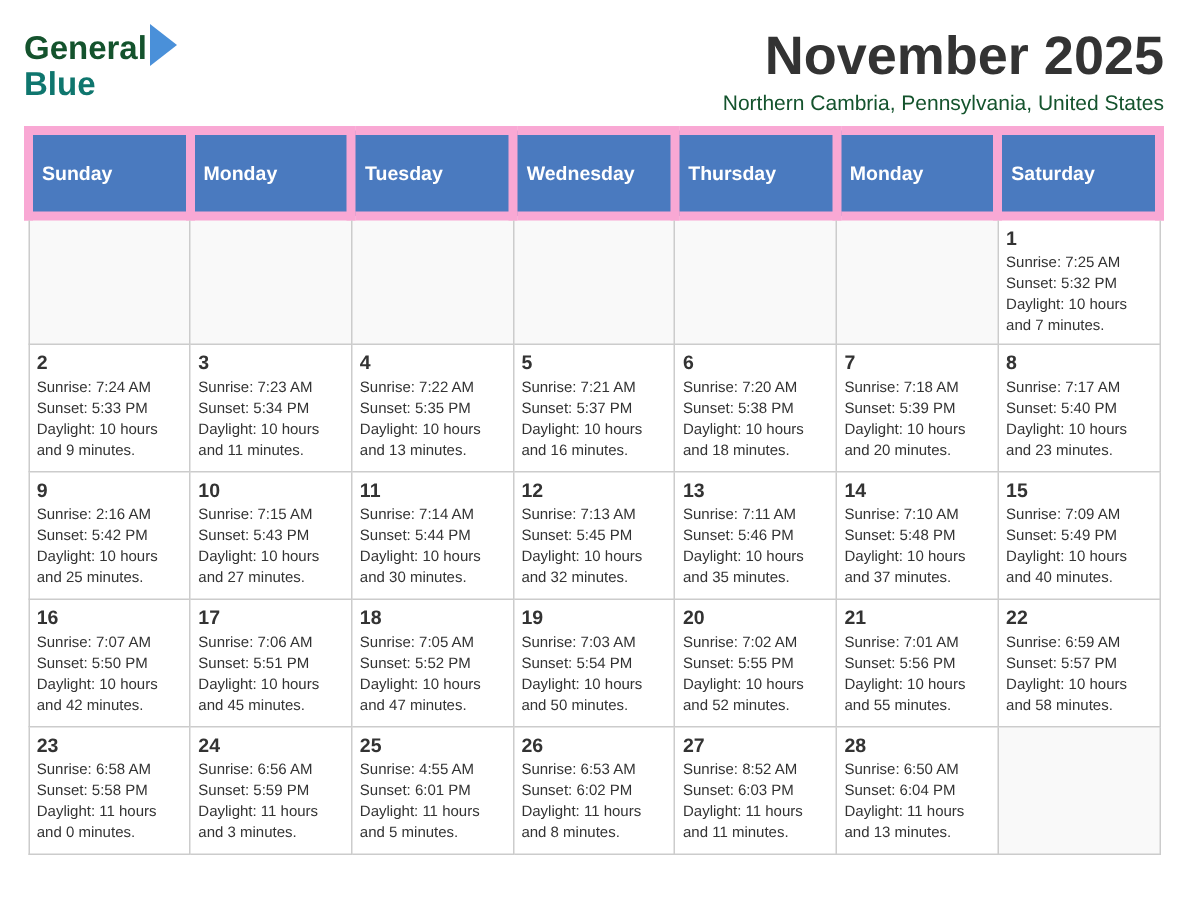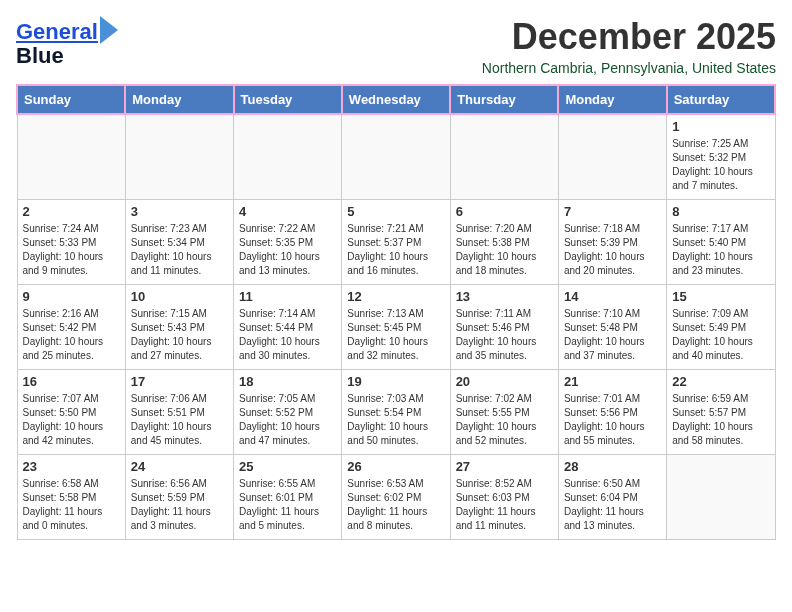--- a/index.html
+++ b/index.html
@@ -20,21 +20,21 @@
       display: flex;
       align-items: center;
       margin-top: 4px;
     }
     .logo-text {
       font-size: 22px;
       font-weight: bold;
       color: #333;
       line-height: 1.1;
     }
-    .logo-text .blue { color: #0f172a; margin-top: 28px; }
+    .logo-text .blue { color: #0f766e; margin-top: 28px; }
     .logo-arrow {
       width: 0; height: 0;
       border-top: 14px solid transparent;
       border-bottom: 14px solid transparent;
       border-left: 18px solid #4a90d9;
       margin-left: 2px;
       margin-top: -4px;
     }
     .title-block {
       text-align: right;
@@ -51,24 +51,24 @@
     }
     .calendar {
       width: 100%;
       border-collapse: collapse;
       font-size: 11px;
     }
     .calendar th {
       background: #4a7abf;
       color: #fff;
       text-align: left;
-      padding: 6px 6px;
+      padding: 18px 6px;
       font-size: 13px;
       font-weight: bold;
-      border: 2px solid #f9a8d4;
+      border: 6px solid #f9a8d4;
     }
     .calendar td {
       border: 1px solid #ccc;
       vertical-align: top;
       padding: 4px 5px;
       width: calc(100%/7);
       height: 85px;
       background: #fff;
       color: #333;
     }
@@ -88,33 +88,33 @@
     }
   </style>
 </head>
 <body>
 
 <div class="header-section">
   <div class="logo">
     <div style="line-height:1.1">
       <div style="display:flex;align-items:center;">
         <span class="logo-text">
-          <span style="color:#1d4ed8;text-decoration:underline;">General</span>
+          <span style="color:#14532d;">General</span>
         </span>
         <span class="logo-arrow"></span>
       </div>
       <div style="display:flex;align-items:center;">
         <span class="logo-text">
           <span class="blue">Blue</span>
         </span>
       </div>
     </div>
   </div>
   <div class="title-block">
-    <div class="month-year">December 2025</div>
+    <div class="month-year">November 2025</div>
     <div class="location">Northern Cambria, Pennsylvania, United States</div>
   </div>
 </div>
 
 <table class="calendar">
   <thead>
     <tr>
     <th>Sunday</th>
         <th>Monday</th>
         <th>Tuesday</th>
@@ -303,21 +303,21 @@
         </td>
         <td>
           <span class="day-num">24</span>
           <div class="day-info">Sunrise: 6:56 AM
 Sunset: 5:59 PM
 Daylight: 11 hours
 and 3 minutes.</div>
         </td>
         <td>
           <span class="day-num">25</span>
-          <div class="day-info">Sunrise: 6:55 AM
+          <div class="day-info">Sunrise: 4:55 AM
 Sunset: 6:01 PM
 Daylight: 11 hours
 and 5 minutes.</div>
         </td>
         <td>
           <span class="day-num">26</span>
           <div class="day-info">Sunrise: 6:53 AM
 Sunset: 6:02 PM
 Daylight: 11 hours
 and 8 minutes.</div>

